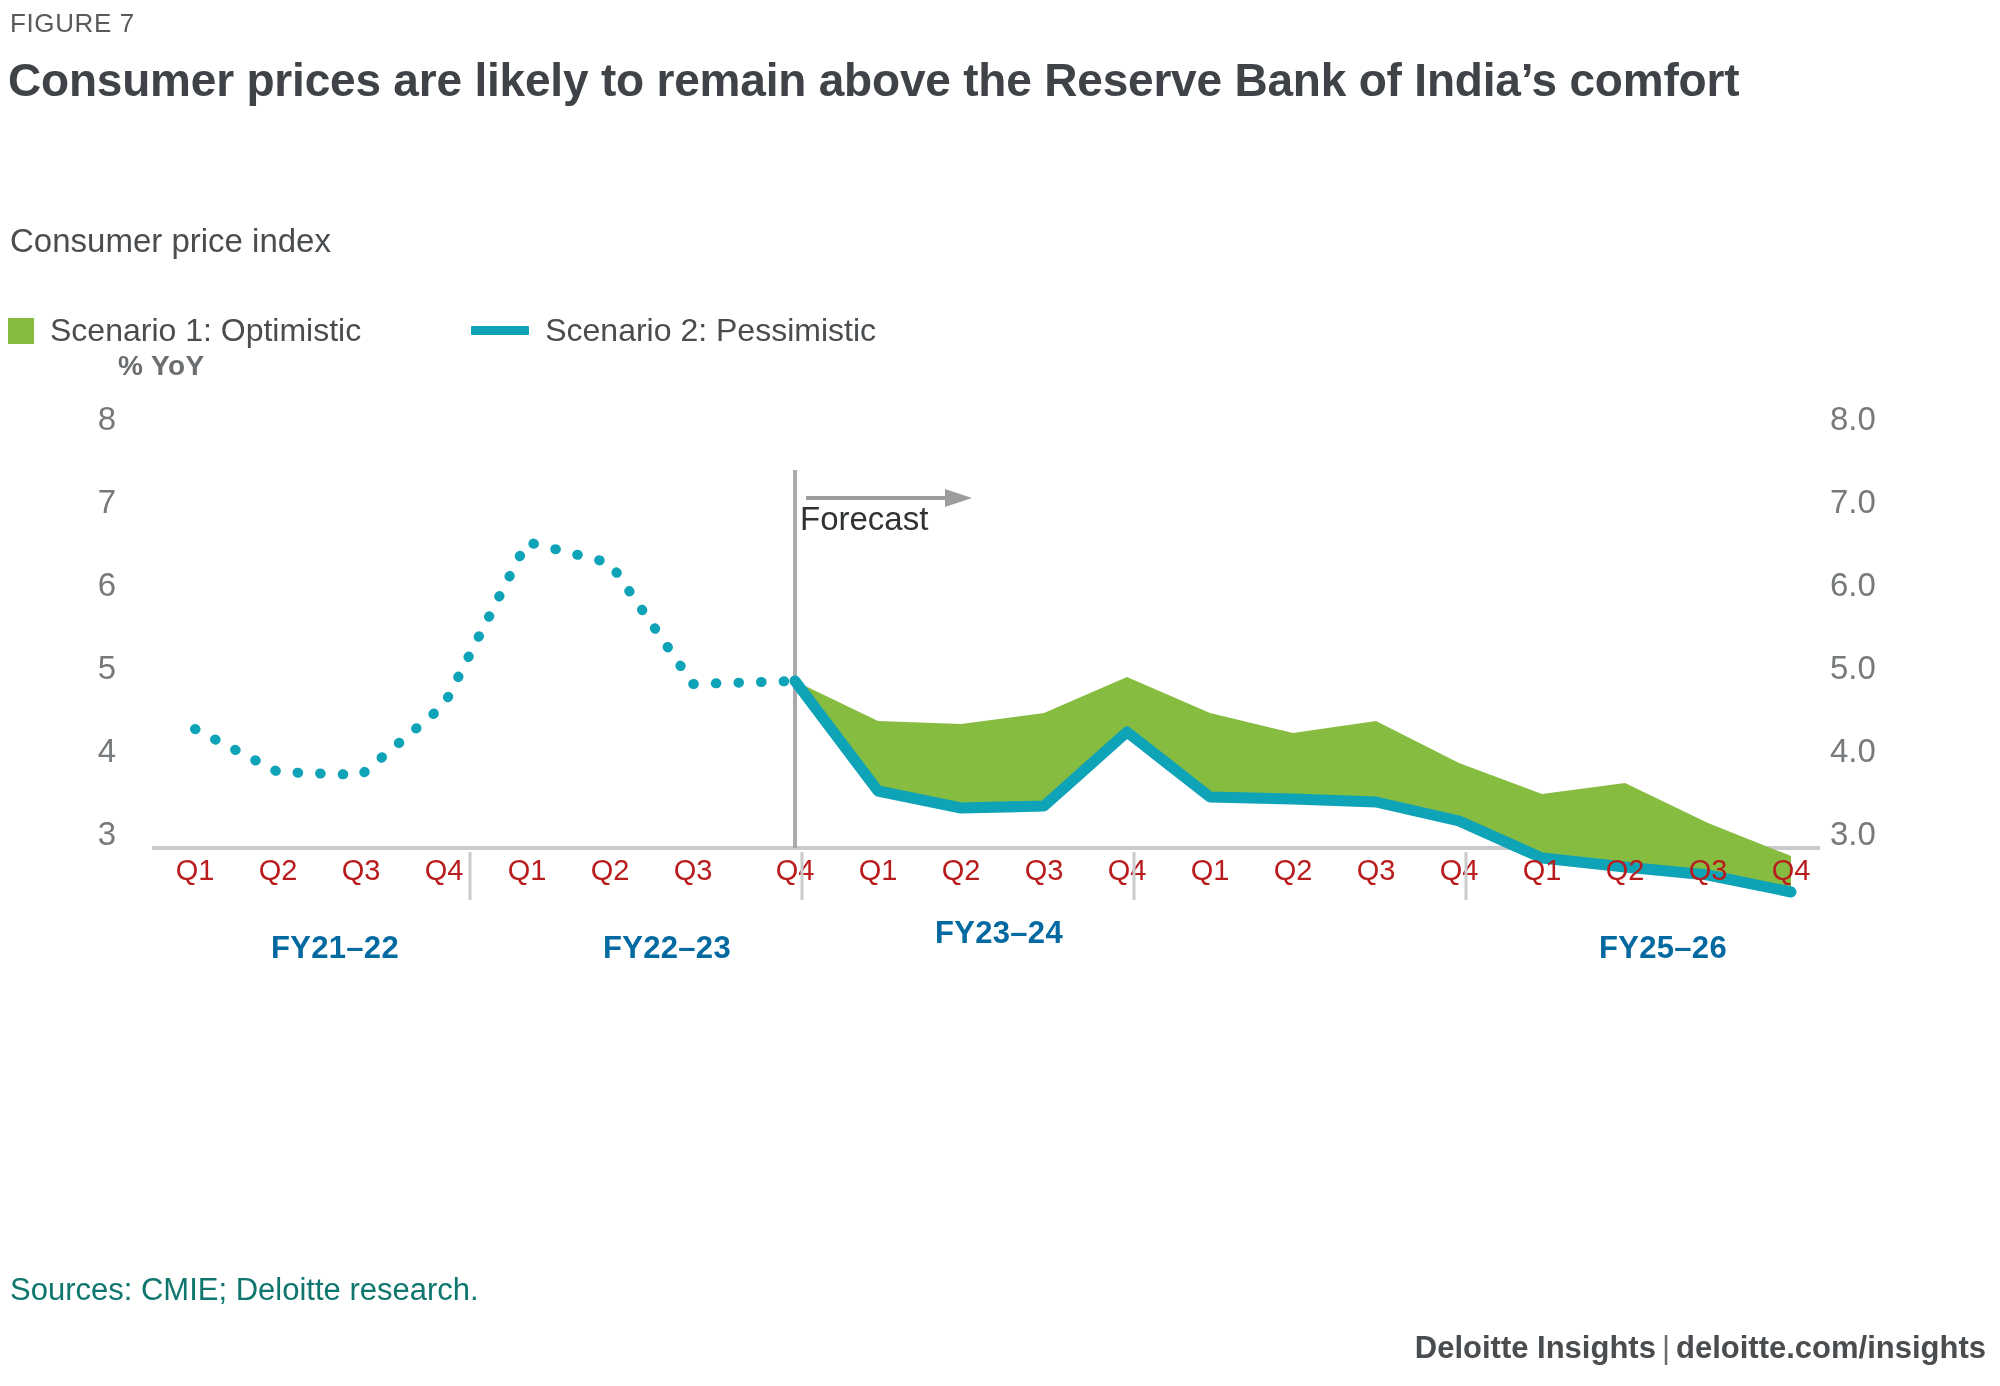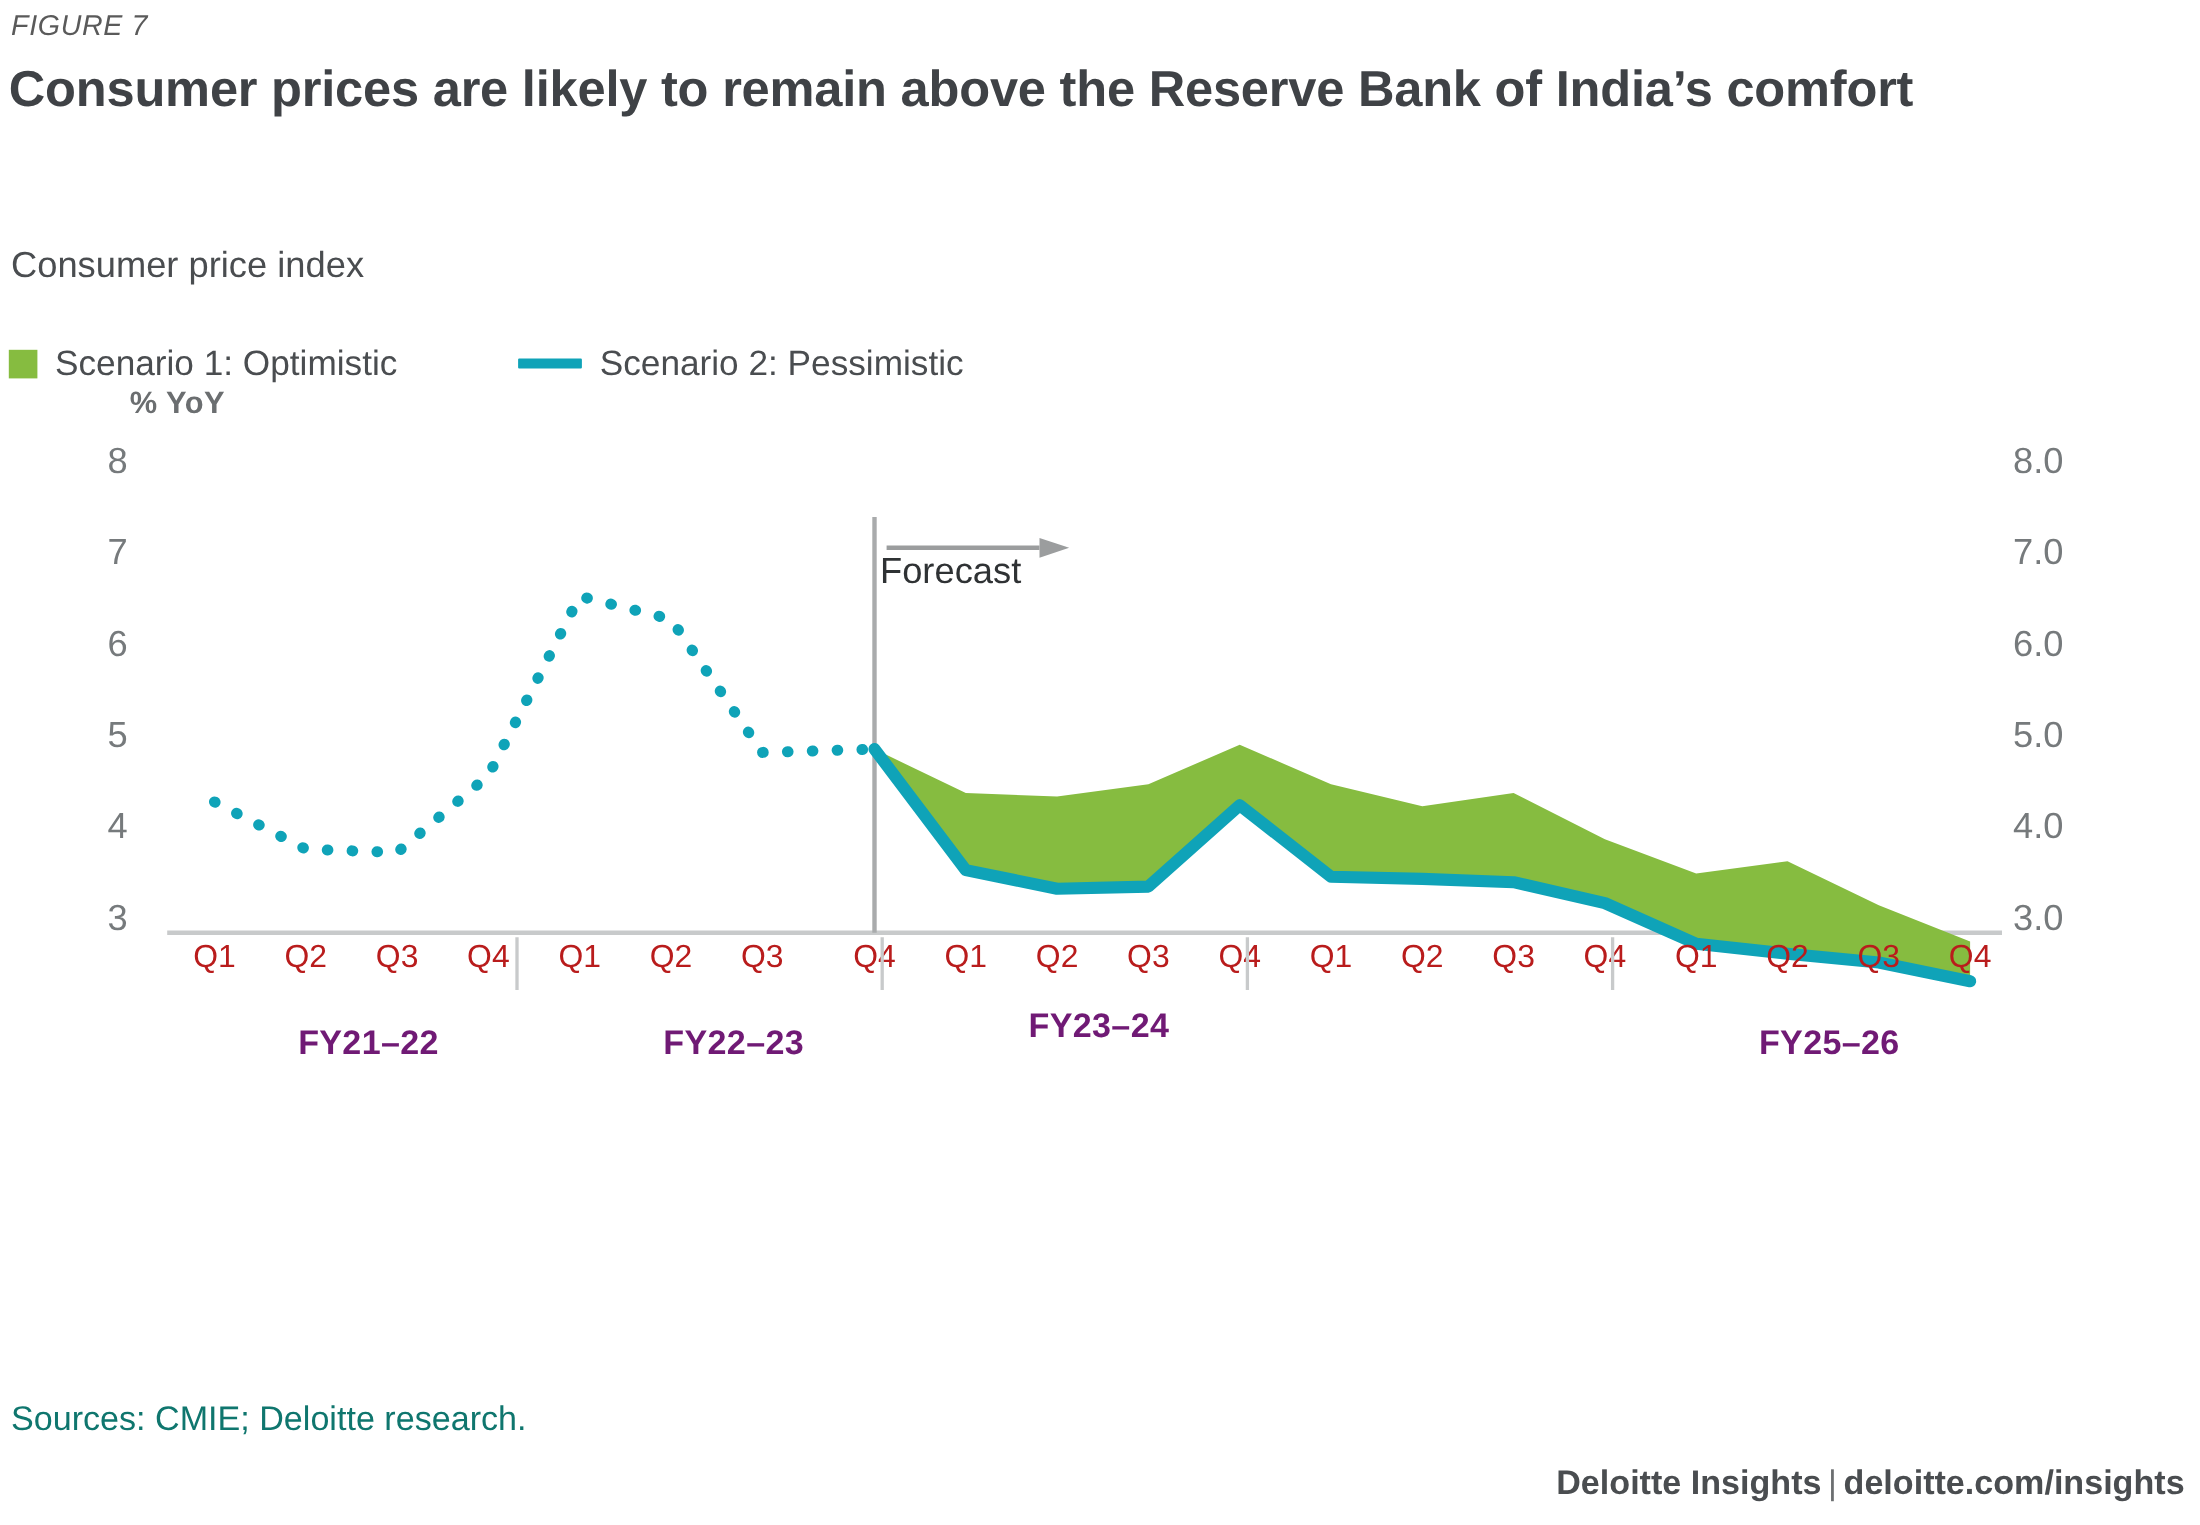--- a/index.html
+++ b/index.html
@@ -10,21 +10,20 @@
     color:#3c3c3c;
     overflow:hidden;
     position:relative;
   }
   .page{position:relative;width:2000px;height:1386px;}
 
   .fig-label{
     position:absolute;left:10px;top:8px;
     font-size:26px;letter-spacing:.6px;color:#5a5a5a;
     font-family:"Liberation Sans", sans-serif;
-    font-style:italic;
   }
   .title{
     position:absolute;left:8px;top:52px;width:1900px;
     font-size:46px;line-height:1.22;font-weight:bold;color:#3f4246;
     letter-spacing:-0.2px;
   }
   .title .l2{display:block;}
   .subtitle{
     position:absolute;left:10px;top:222px;
     font-size:33px;color:#4a4d50;
@@ -40,21 +39,21 @@
 
   .axis-unit{
     position:absolute;left:118px;top:10px;
     font-size:28px;font-weight:bold;color:#6b6e70;letter-spacing:.4px;
   }
 
   .ylab{position:absolute;font-size:33px;color:#767a7c;text-align:right;width:60px;}
   .ylab-r{position:absolute;font-size:33px;color:#767a7c;text-align:left;width:90px;}
 
   .xtick{position:absolute;font-size:29px;font-weight:normal;color:#b91c1c;text-align:center;width:70px;}
-  .fylab{position:absolute;font-size:31px;font-weight:bold;color:#701a75;text-align:center;width:320px;letter-spacing:.3px;}
+  .fylab{position:absolute;font-size:31px;font-weight:bold;color:#0369a1;text-align:center;width:320px;letter-spacing:.3px;}
 
   .forecast-word{
     position:absolute;left:800px;top:500px;
     font-size:33px;color:#2f3234;
   }
 
   .sources{
     position:absolute;left:10px;top:1272px;
     font-size:31px;color:#0f766e;
   }

